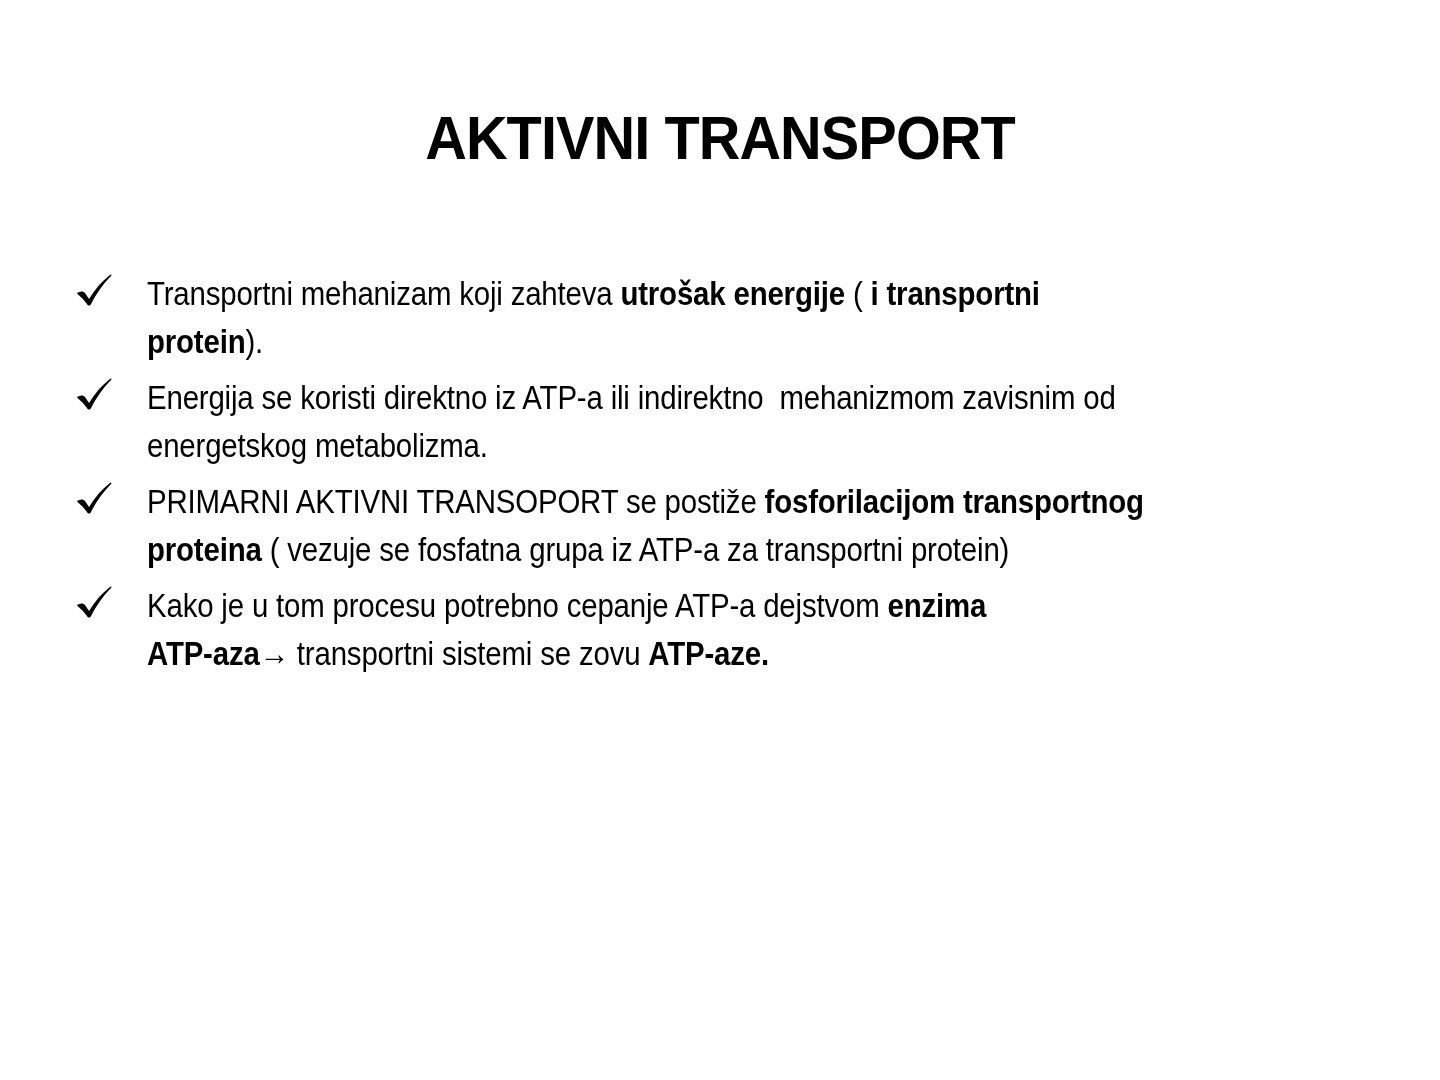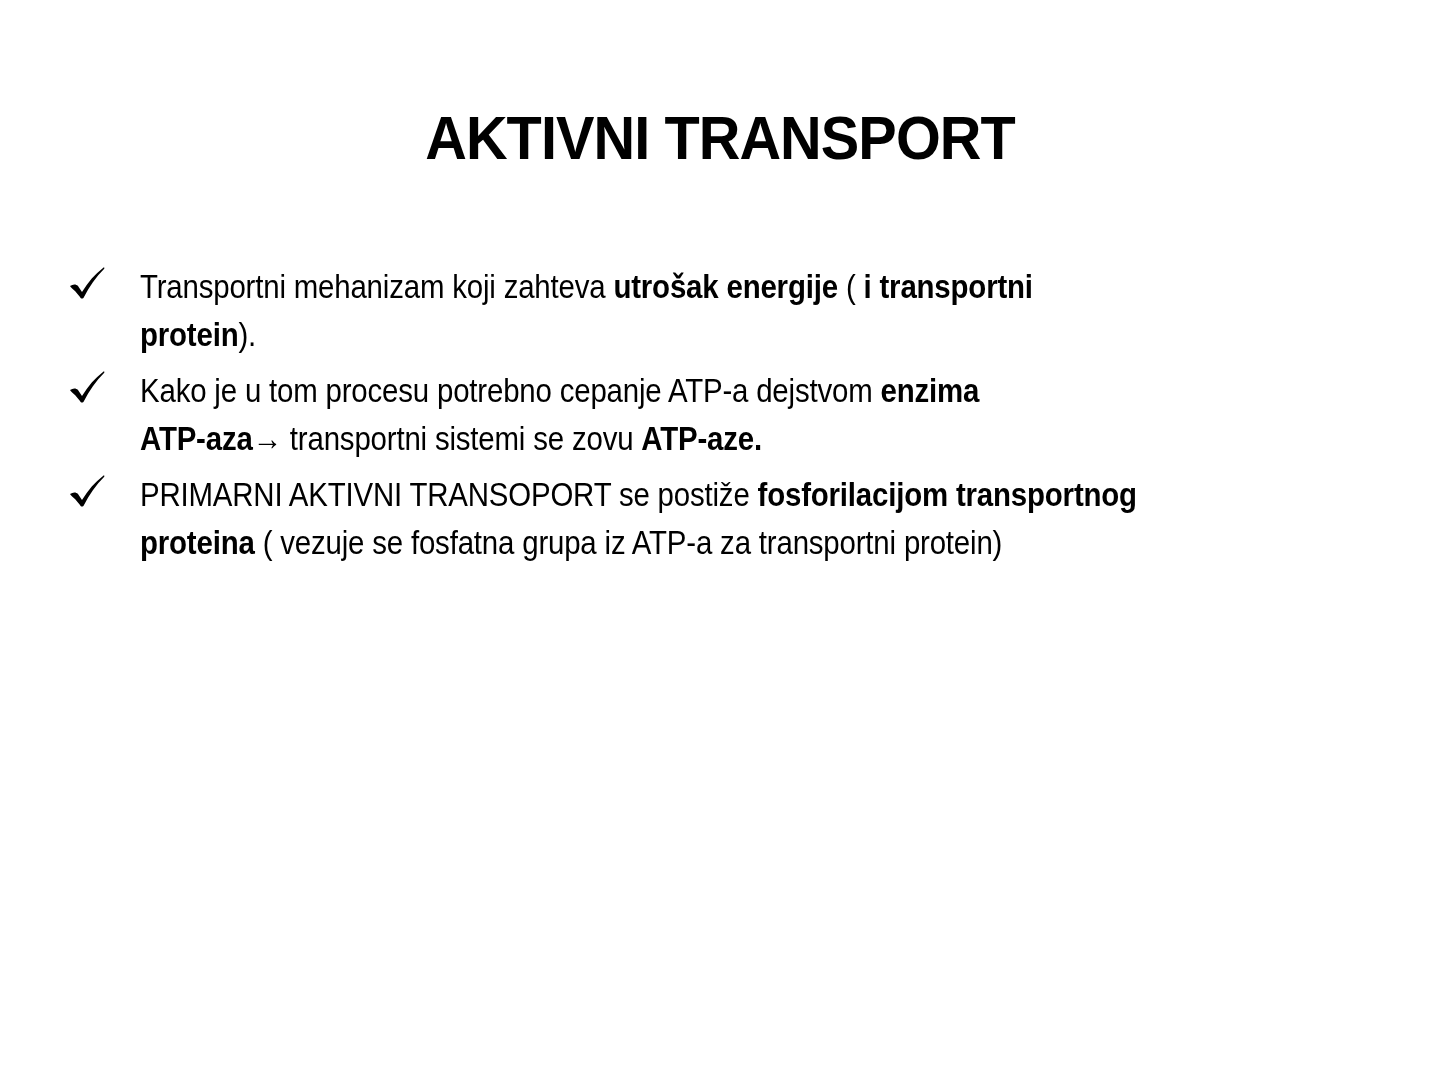--- a/index.html
+++ b/index.html
@@ -40,21 +40,21 @@
       position: absolute;
       left: 0;
       top: 262px;
       width: 1440px;
       margin: 0;
       padding: 0;
       list-style: none;
     }
     .bullet {
       position: relative;
-      margin: 0;
+      margin: 7px;
       padding: 0;
     }
     .bullet + .bullet { margin-top: 8px; }
     .check {
       position: absolute;
       left: 66px;
       top: 2px;
       width: 40px;
       height: 40px;
     }
@@ -90,34 +90,43 @@
       <span class="check">
           <svg width="40" height="40" viewBox="0 0 40 40">
             <path d="M4 22 C7 20 10 20 12 22 L16 28 C22 18 29 10 37 4 C38 3 39 4 38 5 C30 13 23 23 18 33 C17 35 15 35 14 33 L9 27 C7 25 5 24 4 22 Z" fill="#000"></path>
           </svg>
         </span>
       <span class="line"><span>Transportni mehanizam koji zahteva </span><span class="b">utrošak energije</span><span> ( </span><span class="b">i transportni</span></span>
       <span class="line"><span class="b">protein</span><span>).</span></span>
     </li>
 
 
-
     <li class="bullet">
       <span class="check">
           <svg width="40" height="40" viewBox="0 0 40 40">
             <path d="M4 22 C7 20 10 20 12 22 L16 28 C22 18 29 10 37 4 C38 3 39 4 38 5 C30 13 23 23 18 33 C17 35 15 35 14 33 L9 27 C7 25 5 24 4 22 Z" fill="#000"></path>
           </svg>
         </span>
-      <span class="line"><span>Kako je u tom procesu potrebno cepanje ATP-a dejstvom </span><span class="b">enzima</span></span>
-      <span class="line"><span class="b">ATP-aza</span><span>→ transportni sistemi se zovu </span><span class="b">ATP-aze.</span></span>
+      <span class="line"><span style="white-space:pre">Energija se koristi direktno iz ATP-a ili indirektno  mehanizmom zavisnim od</span></span>
+      <span class="line"><span>energetskog metabolizma.</span></span>
     </li>
 
     <li class="bullet">
       <span class="check">
           <svg width="40" height="40" viewBox="0 0 40 40">
             <path d="M4 22 C7 20 10 20 12 22 L16 28 C22 18 29 10 37 4 C38 3 39 4 38 5 C30 13 23 23 18 33 C17 35 15 35 14 33 L9 27 C7 25 5 24 4 22 Z" fill="#000"></path>
           </svg>
         </span>
       <span class="line"><span>PRIMARNI AKTIVNI TRANSOPORT se postiže </span><span class="b">fosforilacijom transportnog</span></span>
       <span class="line"><span class="b">proteina</span><span> ( vezuje se fosfatna grupa iz ATP-a za transportni protein)</span></span>
     </li>
+
+    <li class="bullet">
+      <span class="check">
+          <svg width="40" height="40" viewBox="0 0 40 40">
+            <path d="M4 22 C7 20 10 20 12 22 L16 28 C22 18 29 10 37 4 C38 3 39 4 38 5 C30 13 23 23 18 33 C17 35 15 35 14 33 L9 27 C7 25 5 24 4 22 Z" fill="#000"></path>
+          </svg>
+        </span>
+      <span class="line"><span>Kako je u tom procesu potrebno cepanje ATP-a dejstvom </span><span class="b">enzima</span></span>
+      <span class="line"><span class="b">ATP-aza</span><span>→ transportni sistemi se zovu </span><span class="b">ATP-aze.</span></span>
+    </li>
   </ul>
 </div>
 
 </body></html>

